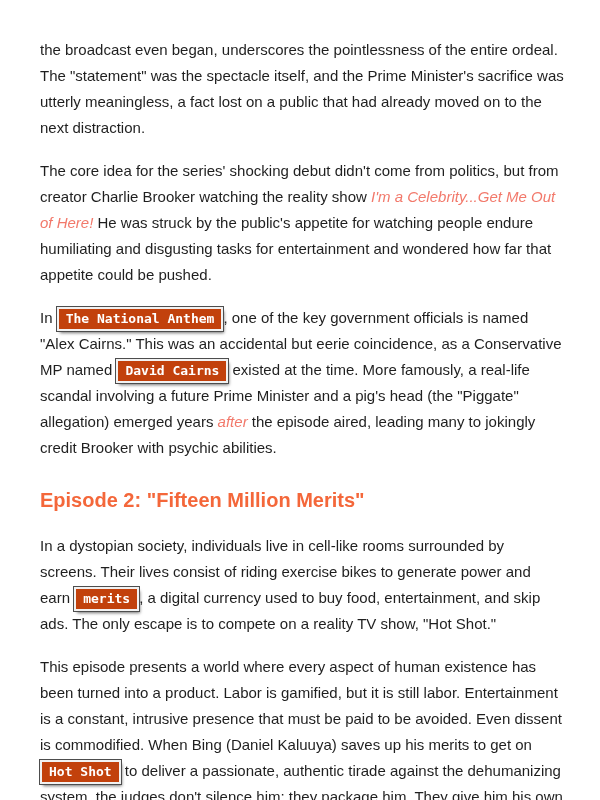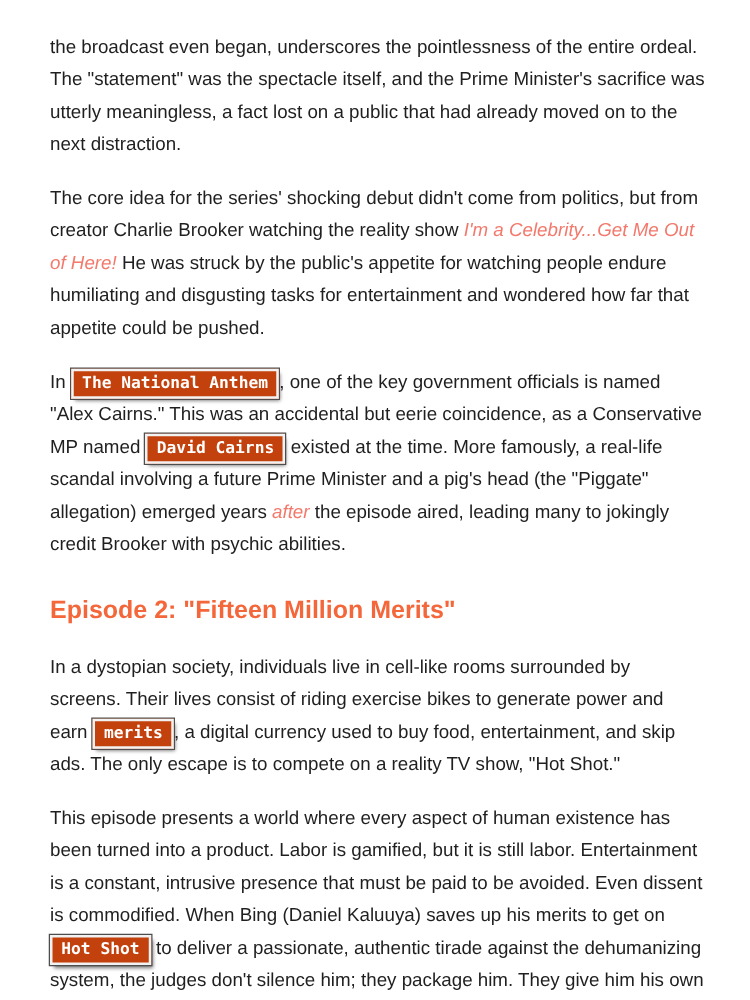--- a/index.html
+++ b/index.html
@@ -13,21 +13,21 @@
     overflow: hidden;
     font-family: "Liberation Sans", sans-serif;
     font-size: 15px;
     line-height: 26px;
     color: #1f1f1f;
   }
   .article {
     padding: 25px 36px 0 40px;
   }
   .para {
-    margin: 0 0 17px 0;
+    margin: 12px 0 17px 0;
   }
   .tag-row {
     margin: 4px 0 9px 0;
   }
   .tag {
     display: inline-block;
     background: #fce5fb;
     color: #ee3ff2;
     font-size: 13px;
     line-height: 20px;

